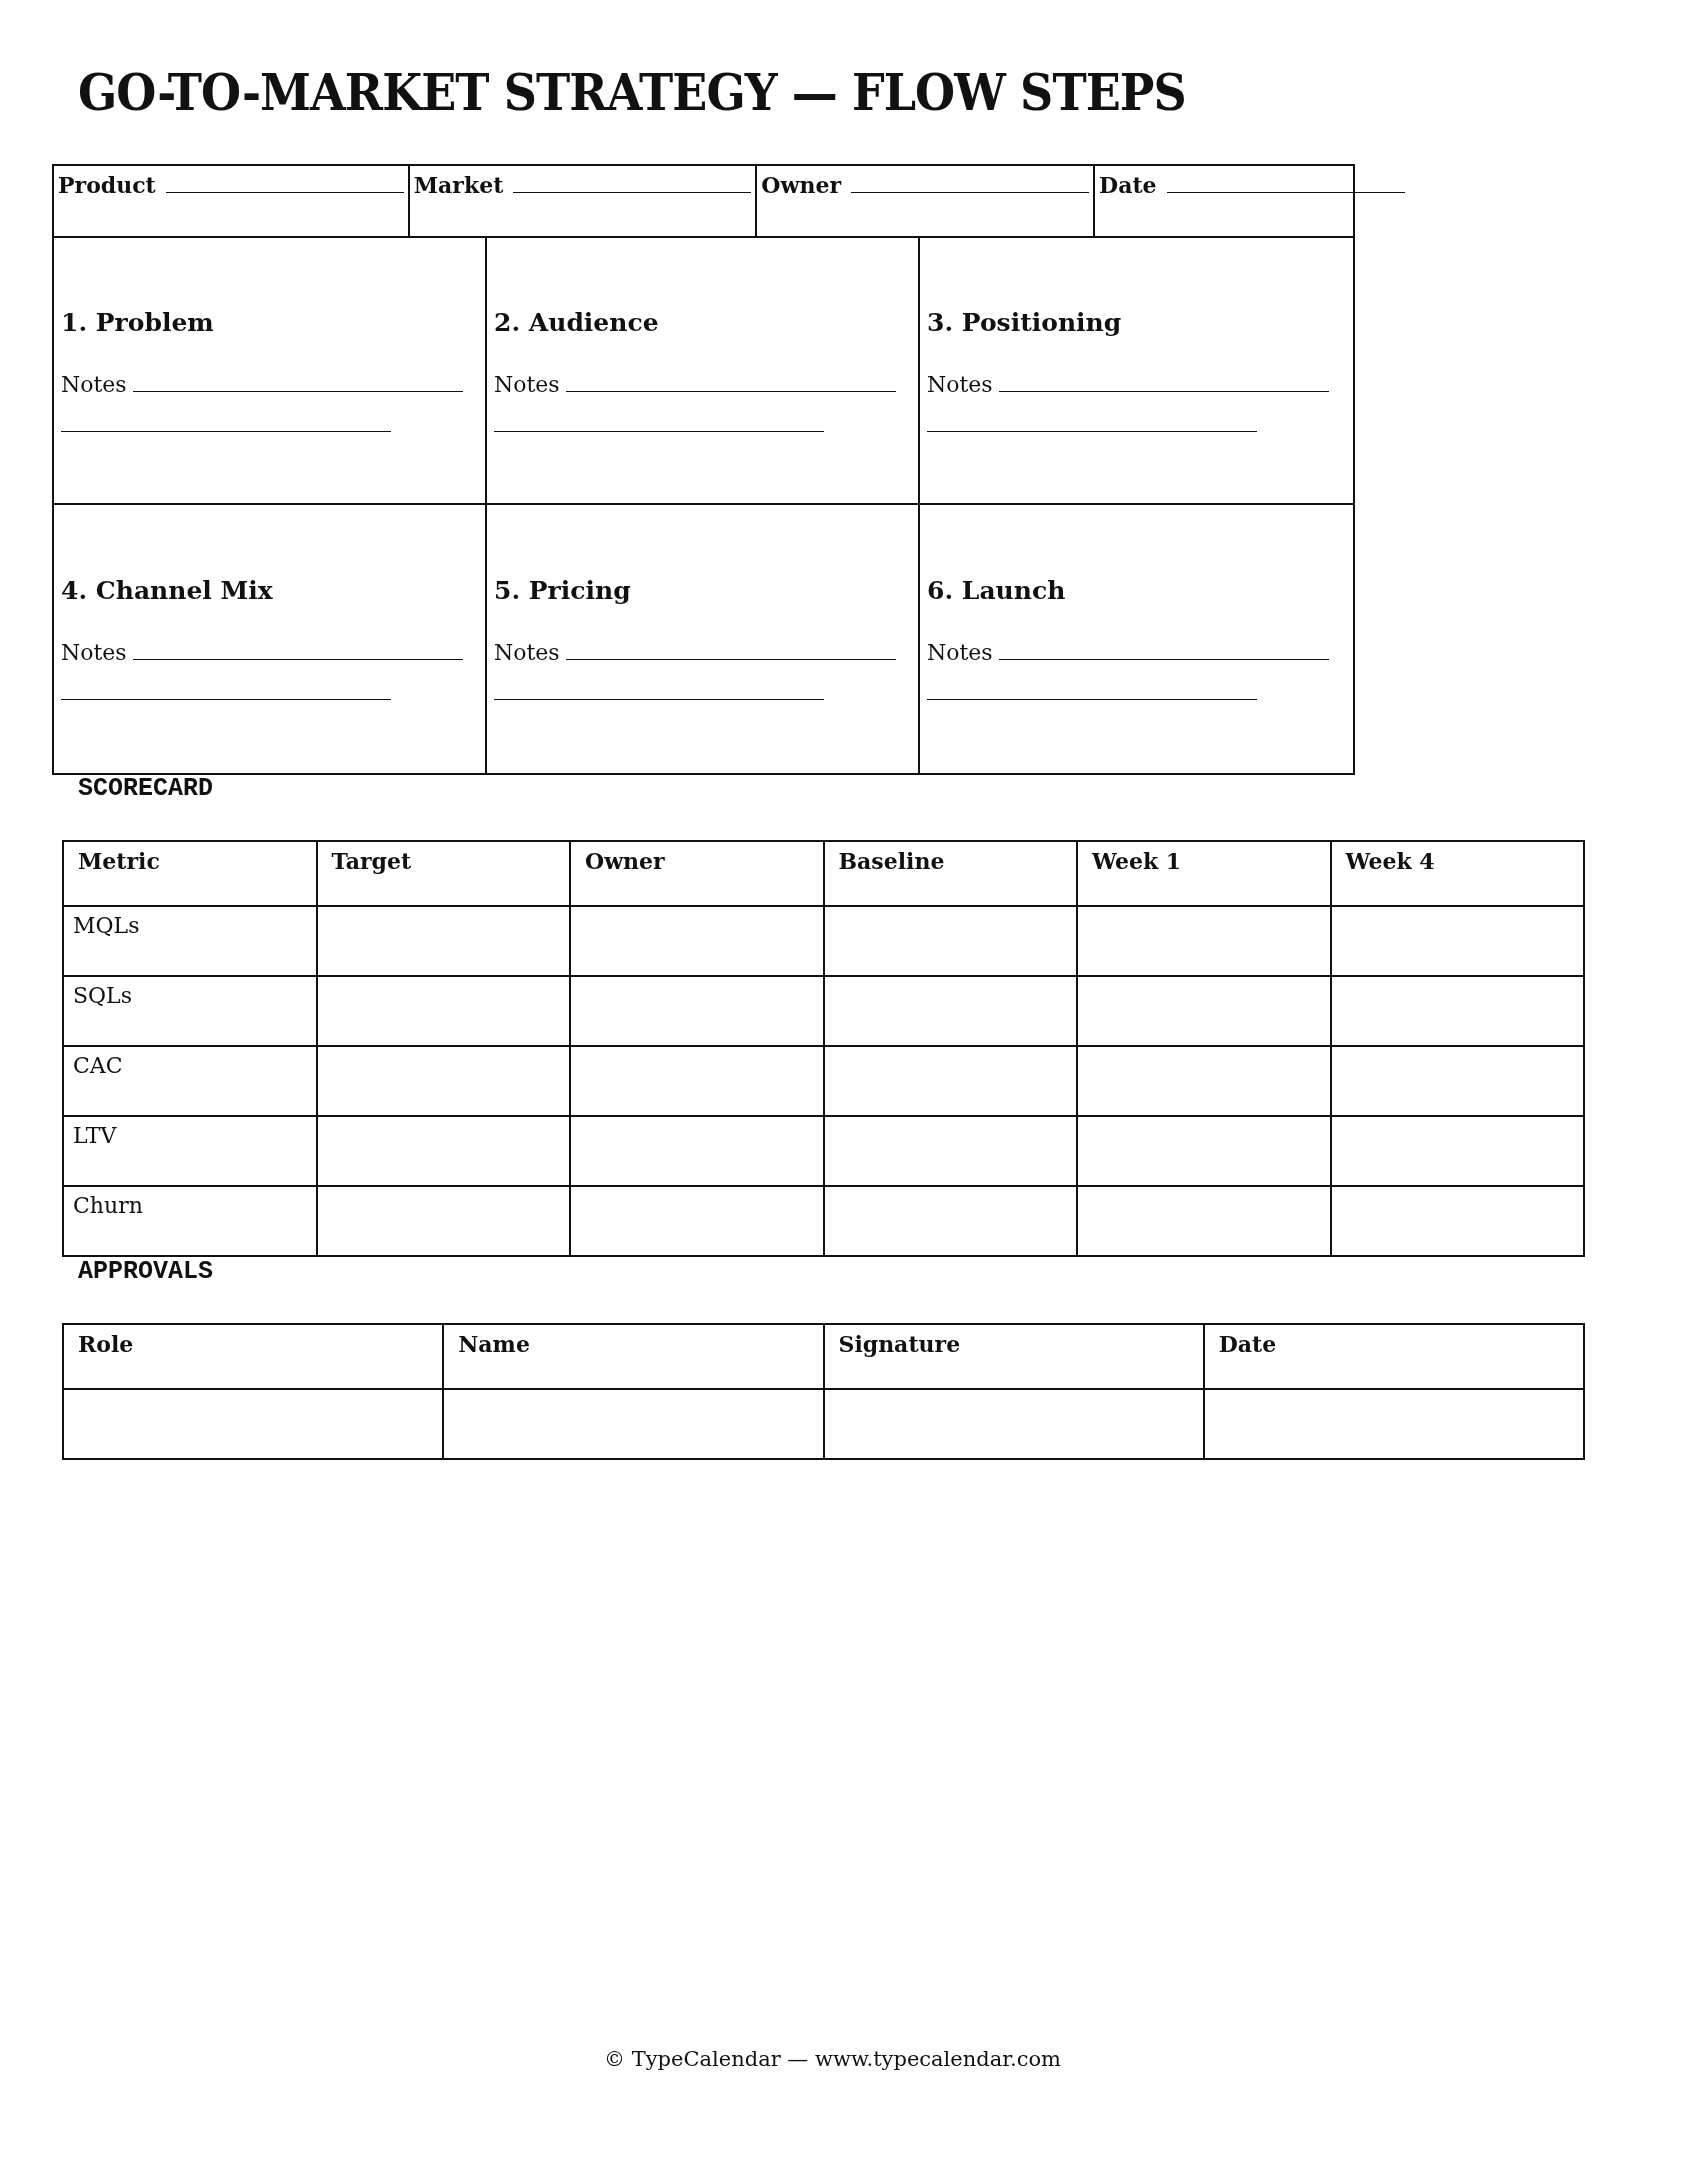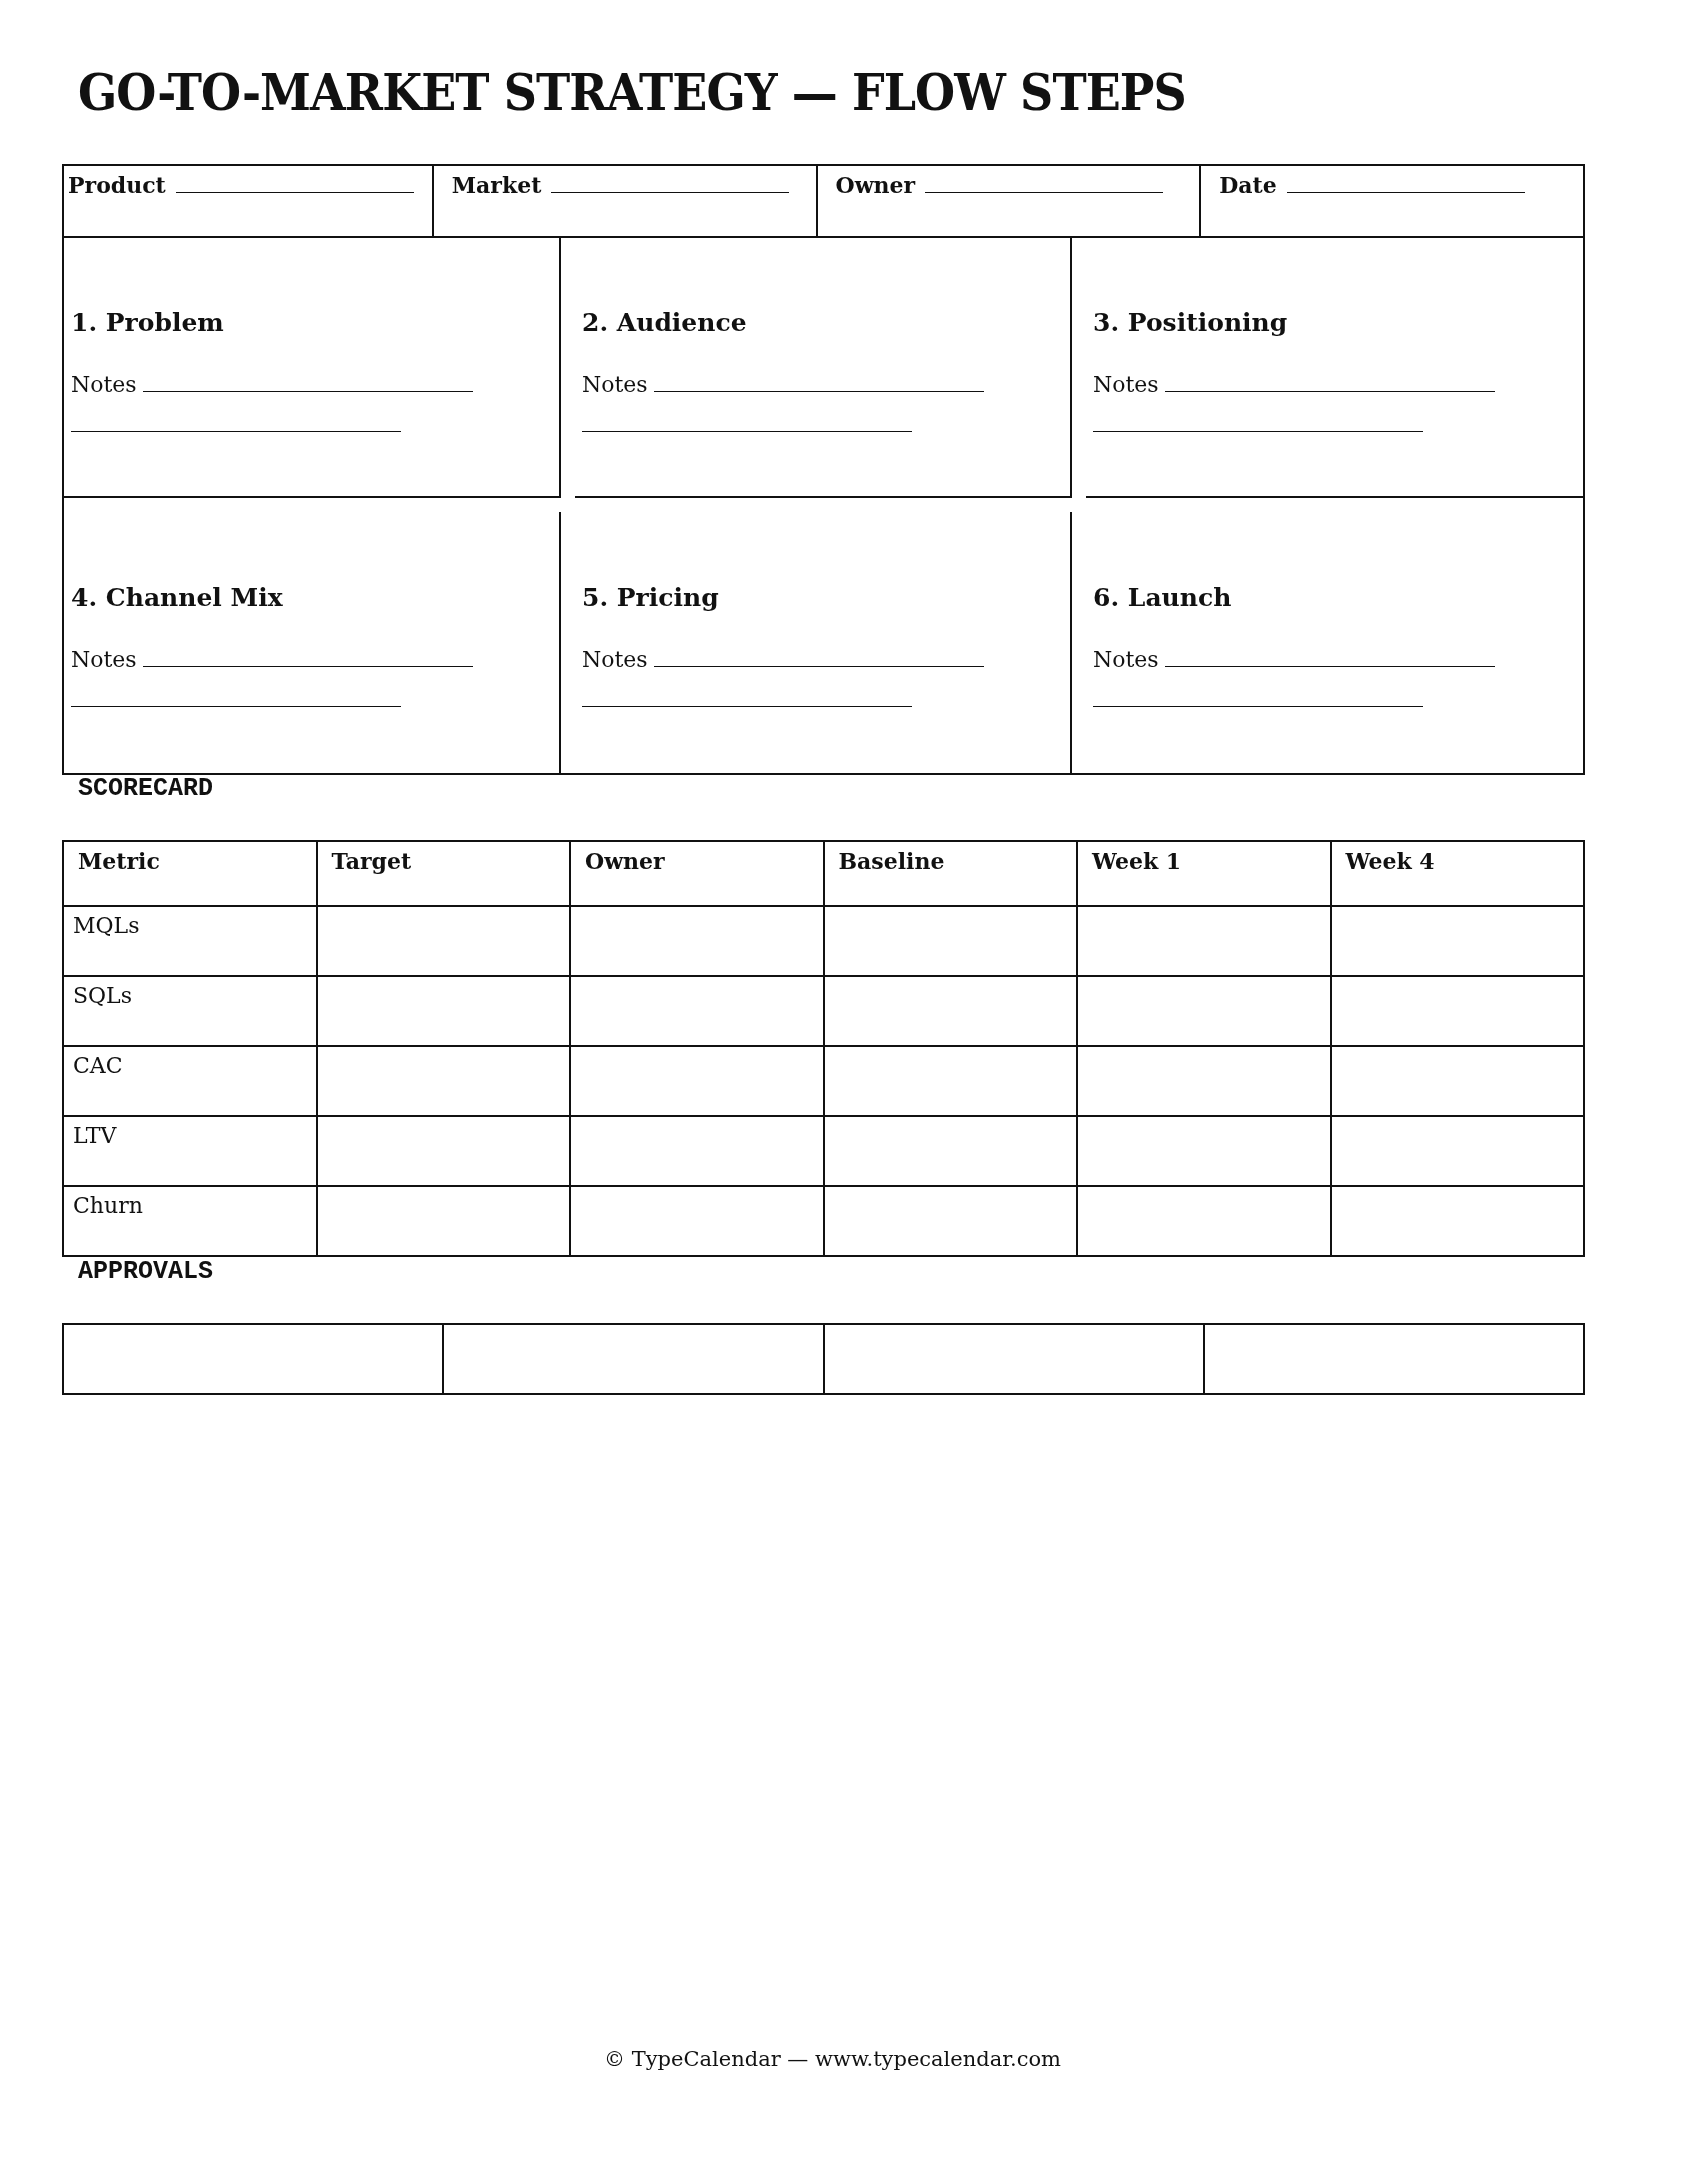--- a/index.html
+++ b/index.html
@@ -1,18 +1,18 @@
 <!DOCTYPE html>
 <html><head>
 <meta charset="utf-8">
 <style>
   html, body { margin:0; padding:0; background:#ffffff; }
   body { width:1683px; height:2178px; position:relative; font-family:"DejaVu Serif", serif; color:#111; overflow:hidden; }
   .title { position:absolute; left:78px; top:63px; font-family:"DejaVu Serif", serif; font-weight:bold; font-size:50px; letter-spacing:-1px; transform:scaleX(0.92); transform-origin:left; white-space:nowrap; }
-  .box { position:absolute; left:62px; width:1523px; border:2px solid #111; box-sizing:border-box;gap:14px; }
+  .box { position:absolute; left:52px; width:1303px; border:2px solid #111; box-sizing:border-box; }
   .hdr { top:164px; height:74px; display:flex; }
   .hdr .cell { flex:1; border-right:2px solid #111; padding:6px 4px; font-weight:bold; font-size:22px; white-space:nowrap; }
   .hdr .cell:last-child { border-right:none; }
   .uline { display:inline-block; border-bottom:1.5px solid #111; width:238px; margin-left:10px; vertical-align:baseline; height:18px; }
   .steps { top:237px; height:538px; border-top:none; display:grid; grid-template-columns:1fr 1fr 1fr; grid-template-rows:1fr 1fr; }
   .step { border-right:2px solid #111; border-bottom:2px solid #111; padding:0 19px; position:relative; }
   .step:nth-child(3n) { border-right:none; }
   .step:nth-child(n+4) { border-bottom:none; }
   .step-title { position:absolute; top:71px; left:7px; font-weight:bold; font-size:25px; }
   .step-notes { position:absolute; top:135px; left:7px; font-size:22px; white-space:nowrap; }
@@ -123,20 +123,26 @@
     <td></td>
     <td></td>
   </tr>
 </tbody>
   </table>
 
 <div class="section" style="top:1257px;">APPROVALS</div>
 
 <table class="appr" style="top:1323px;">
   <tbody>
+      <tr>
+    <th>Role</th>
+    <th>Name</th>
+    <th>Signature</th>
+    <th>Date</th>
+  </tr>
   <tr>
     <td></td>
     <td></td>
     <td></td>
     <td></td>
   </tr>
 </tbody>
   </table>
 
 <div class="footer">© TypeCalendar — www.typecalendar.com</div>

